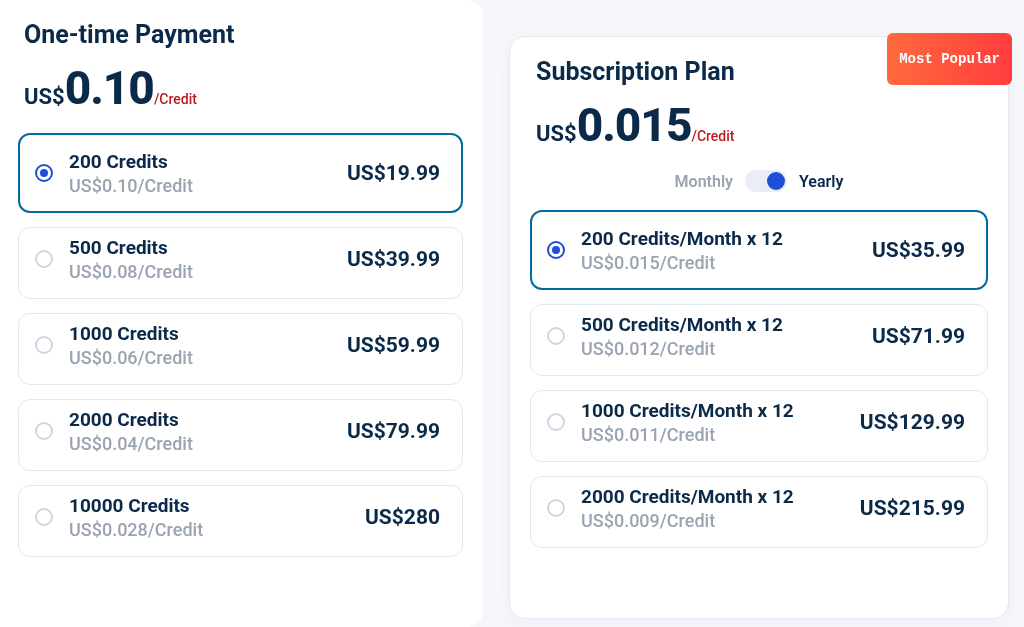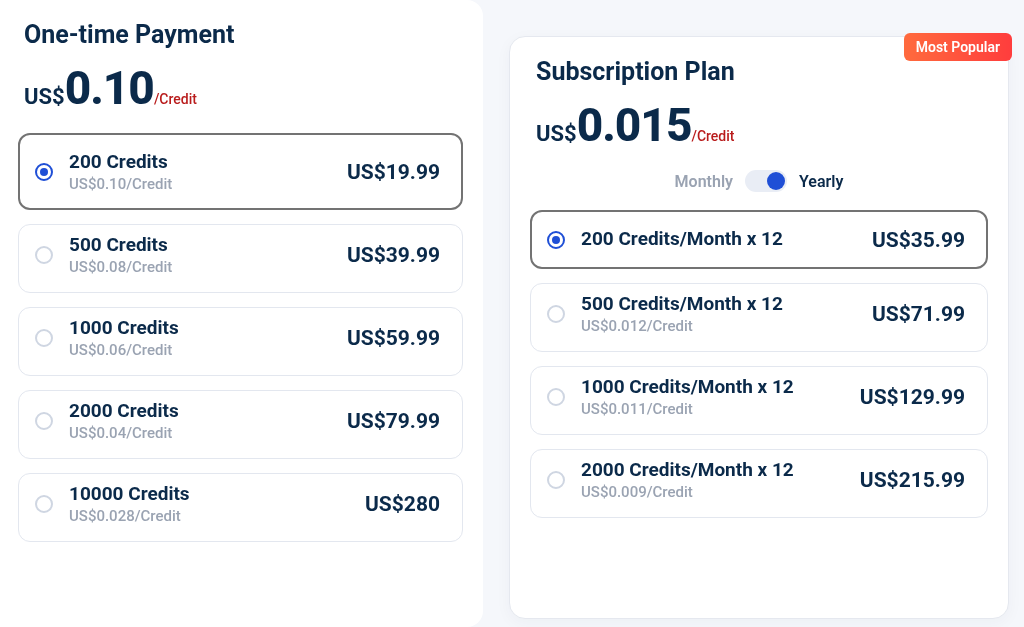--- a/index.html
+++ b/index.html
@@ -67,21 +67,21 @@
     border: 1px solid #e3e7ef;
     border-radius: 12px;
     padding: 8px 22px 16px 16px;
     display: flex;
     align-items: center;
     gap: 16px;
     cursor: pointer;
     background: #fff;
   }
   .option.selected {
-    border: 2px solid #737373;
+    border: 2px solid #0369a1;
     padding: 15px 21px 15px 15px;
   }
   .radio {
     width: 18px; height: 18px;
     border: 2px solid #cfd6e2;
     border-radius: 50%;
     flex-shrink: 0;
     position: relative;
   }
   .option.selected .radio {
@@ -96,39 +96,40 @@
   }
   .opt-main { flex: 1; }
   .opt-title {
     color: #0b2a4a;
     font-size: 19px;
     font-weight: 700;
     margin-bottom: 2px;
   }
   .opt-sub {
     color: #9aa3b2;
-    font-size: 15px;
+    font-size: 18px;
     font-weight: 500;
   }
   .opt-price {
     color: #0b2a4a;
     font-size: 21px;
     font-weight: 700;
     white-space: nowrap;
   }
   .badge {
     position: absolute;
     top: -4px;
     right: -4px;
     background: linear-gradient(90deg,#ff6a3d,#ff3d3d);
     color: #fff;
     font-size: 14px;
     font-weight: 600;
-    padding: 6px 12px;
+    padding: 18px 12px;
     border-radius: 6px;
+    font-family: Liberation Mono, monospace;
   }
   .toggle-row {
     display: flex;
     align-items: center;
     justify-content: center;
     gap: 12px;
     margin: 0 0 18px 0;
   }
   .toggle-label {
     font-size: 16px;
@@ -219,20 +220,21 @@
       <div class="switch">
         <div class="knob"></div>
       </div>
       <span class="toggle-label toggle-active">Yearly</span>
     </div>
     <div class="options">
         <div class="option selected">
           <span class="radio"></span>
           <div class="opt-main">
             <div class="opt-title">200 Credits/Month x 12</div>
+            <div class="opt-sub">US$0.015/Credit</div>
           </div>
           <div class="opt-price">US$35.99</div>
         </div>
         <div class="option">
           <span class="radio"></span>
           <div class="opt-main">
             <div class="opt-title">500 Credits/Month x 12</div>
             <div class="opt-sub">US$0.012/Credit</div>
           </div>
           <div class="opt-price">US$71.99</div>

